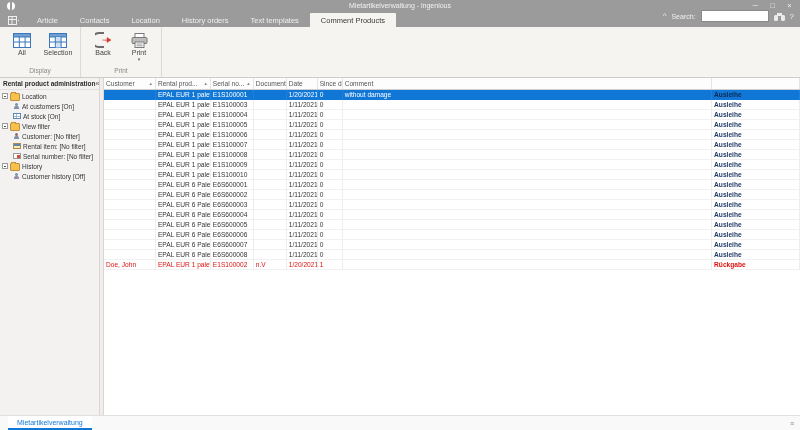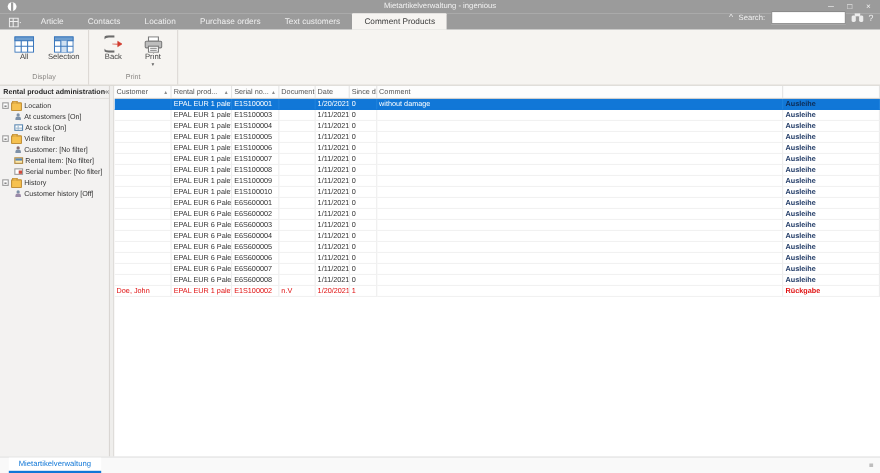--- a/index.html
+++ b/index.html
@@ -105,21 +105,21 @@
 
   <div class="tabrow">
     <span class="appbtn">
       <svg width="11" height="9" viewBox="0 0 11 9">
         <rect x="0.5" y="0.5" width="8" height="8" fill="none" stroke="#efefef" stroke-width="1"></rect>
         <line x1="0.5" y1="3.5" x2="8.5" y2="3.5" stroke="#efefef" stroke-width="1"></line>
         <line x1="4" y1="0.5" x2="4" y2="8.5" stroke="#efefef" stroke-width="1"></line>
         <rect x="10" y="4" width="1" height="1" fill="#efefef"></rect>
       </svg>
     </span>
-    <span id="tabs-host"><span class="tab">Article</span><span class="tab">Contacts</span><span class="tab">Location</span><span class="tab">Purchase orders</span><span class="tab">Text customers</span><span class="tab active">Comment Products</span></span>
+    <span id="tabs-host"><span class="tab">Article</span><span class="tab">Contacts</span><span class="tab">Location</span><span class="tab">History orders</span><span class="tab">Text templates</span><span class="tab active">Comment Products</span></span>
     <span class="tabrow-right">
       <span class="collapse-glyph">^</span>
       <span class="search-label">Search:</span>
       <input class="search-input" type="text" value="" style="">
       <span>
         <svg width="11" height="8" viewBox="0 0 11 8">
           <rect x="0" y="2" width="4" height="6" rx="1.5" fill="#ececec"></rect>
           <rect x="7" y="2" width="4" height="6" rx="1.5" fill="#ececec"></rect>
           <rect x="3" y="0" width="5" height="3" fill="#ececec"></rect>
           <rect x="4.5" y="3" width="2" height="2" fill="#9b9b9b"></rect>

